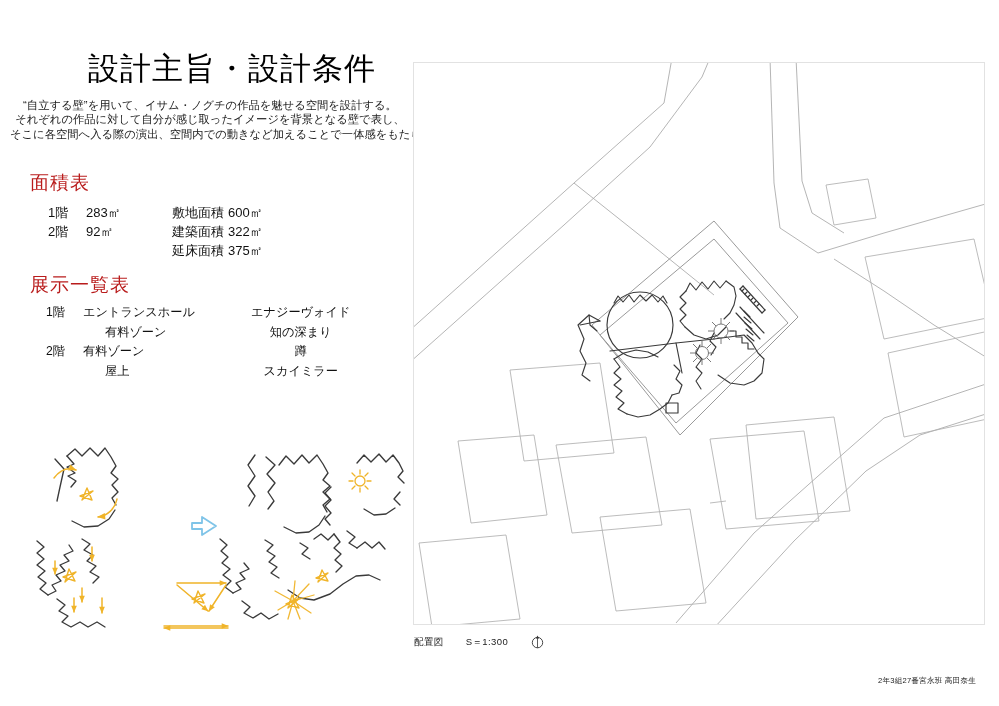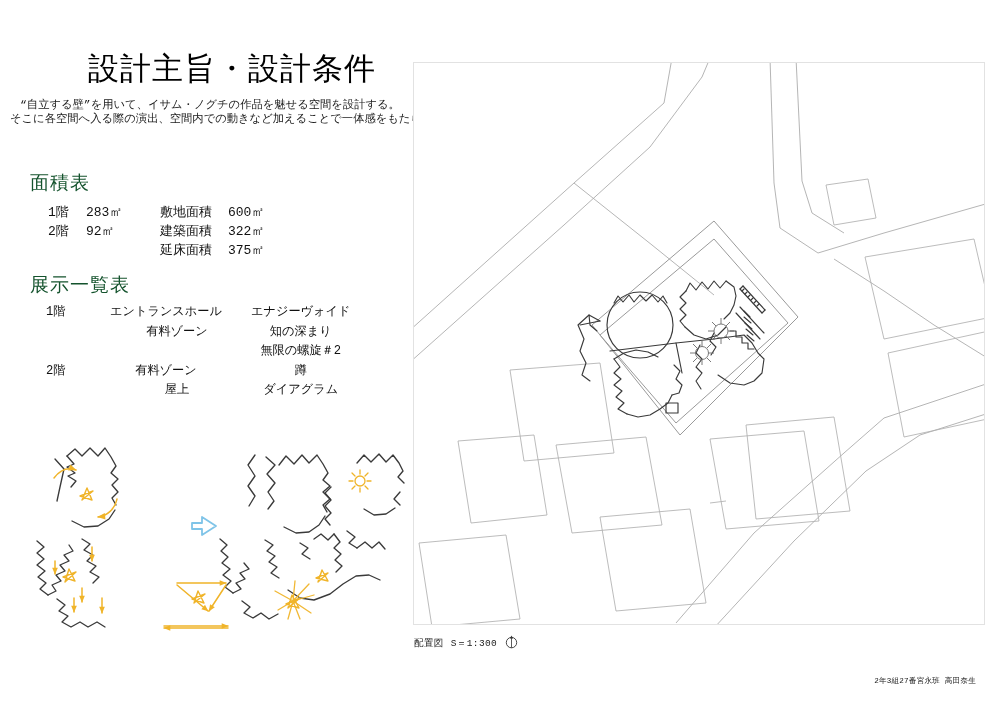--- a/index.html
+++ b/index.html
@@ -6,21 +6,21 @@
   html, body {
     margin: 0;
     padding: 0;
     background: #ffffff;
   }
   #board {
     position: relative;
     width: 999px;
     height: 706px;
     background: #ffffff;
-    font-family: Liberation Mono, monospace;
+    font-family: Liberation Sans, sans-serif;
     color: #111111;
     overflow: hidden;
     border-radius: 28px;
   }
 
   
   #left-col {
     position: absolute;
     left: 0; top: 0;
     width: 410px; height: 706px;
@@ -46,21 +46,21 @@
     font-size: 11.3px;
     line-height: 14.3px;
     color: #1a1a1a;
   }
   #concept-text .cline { display: block; white-space: nowrap; }
 
   .section-head {
     position: absolute;
     font-size: 19px;
     letter-spacing: 1px;
-    color: #14532d;
+    color: #b91c1c;
     white-space: nowrap;
   }
   #area-head { left: 30px; top: 170px; }
   #exhibit-head { left: 30px; top: 272px; }
   #diagram-head { left: 30px; top: 415px; }
 
   
   #area-table {
     position: absolute;
     left: 48px;
@@ -70,39 +70,39 @@
     border-collapse: collapse;
   }
   #area-table td {
     padding: 0 0 0 0;
     white-space: nowrap;
     vertical-align: top;
     color: #111;
   }
   #area-table td.c-floor { width: 34px; text-align: left; }
   #area-table td.c-fval  { width: 62px; text-align: left; padding-left: 4px; margin-top: 25px; }
-  #area-table td.c-lbl   { width: 76px; text-align: center; }
+  #area-table td.c-lbl   { width: 76px; text-align: right; }
   #area-table td.c-lval  { text-align: center; padding-left: 4px; }
 
   
   #exhibit-table {
     position: absolute;
     left: 45px;
     top: 303px;
     font-size: 12.2px;
     line-height: 17.5px;
     border-collapse: collapse;
   }
   #exhibit-table td {
     white-space: nowrap;
     vertical-align: top;
     color: #111;
   }
   #exhibit-table td.c-floor { width: 32px; text-align: left; }
-  #exhibit-table td.c-zone  { width: 144px; text-align: center; padding-left: 4px; }
+  #exhibit-table td.c-zone  { width: 144px; text-align: left; padding-left: 4px; }
   #exhibit-table td.c-work  { text-align: center; }
   #exhibit-table td.c-zone.indent { padding-left: 26px; }
 
   
   #diagram-area {
     position: absolute;
     left: 12px;
     top: 443px;
     width: 396px;
     height: 195px;
@@ -126,21 +126,21 @@
   #siteplan-caption {
     position: absolute;
     left: 414px;
     top: 634px;
     font-size: 9.5px;
     color: #1b1b1b;
     white-space: nowrap;
     letter-spacing: 0.4px;
     display: flex;
     align-items: center;
-    gap: 7px;
+    gap: 22px;
     text-align: center;
   }
   #north-arrow { display: inline-block; }
 
   #credit {
     position: absolute;
     right: 23px;
     top: 676px;
     font-size: 7.6px;
     color: #1b1b1b;
@@ -153,20 +153,21 @@
 <body>
 
 <div id="board">
 
   <div id="left-col">
 
     <div id="page-title">設計主旨・設計条件</div>
 
     <div id="concept-text">
       <span class="cline">“自立する壁”を用いて、イサム・ノグチの作品を魅せる空間を設計する。</span>
+      <span class="cline">それぞれの作品に対して自分が感じ取ったイメージを背景となる壁で表し、</span>
       <span class="cline">そこに各空間へ入る際の演出、空間内での動きなど加えることで一体感をもたらす。</span>
     </div>
 
     <div class="section-head" id="area-head">面積表</div>
     <table id="area-table">
       <tbody>
         <tr>
           <td class="c-floor">1階</td>
           <td class="c-fval">283㎡</td>
           <td class="c-lbl">敷地面積</td>
@@ -194,33 +195,28 @@
           <td class="c-floor">1階</td>
           <td class="c-zone">エントランスホール</td>
           <td class="c-work">エナジーヴォイド</td>
         </tr>
         <tr>
           <td class="c-floor"></td>
           <td class="c-zone indent">有料ゾーン</td>
           <td class="c-work">知の深まり</td>
         </tr>
         <tr>
-          <td class="c-floor"></td>
-          <td class="c-zone"></td>
-          <td class="c-work">無限の螺旋＃2</td>
-        </tr>
-        <tr>
           <td class="c-floor">2階</td>
           <td class="c-zone">有料ゾーン</td>
           <td class="c-work">蹲</td>
         </tr>
         <tr>
           <td class="c-floor"></td>
           <td class="c-zone indent">屋上</td>
-          <td class="c-work">ダイアグラム</td>
+          <td class="c-work">スカイミラー</td>
         </tr>
       </tbody>
     </table>
 
 
     <div id="diagram-area">
       <svg width="396" height="195" viewBox="0 0 396 195" xmlns="http://www.w3.org/2000/svg">
         <defs>
           <marker id="mk-amber" markerWidth="7" markerHeight="7" refX="5.2" refY="2.6" orient="auto">
             <path d="M0.4,0.4 L5.6,2.6 L0.4,4.8 Z" fill="#f0b429"></path>

